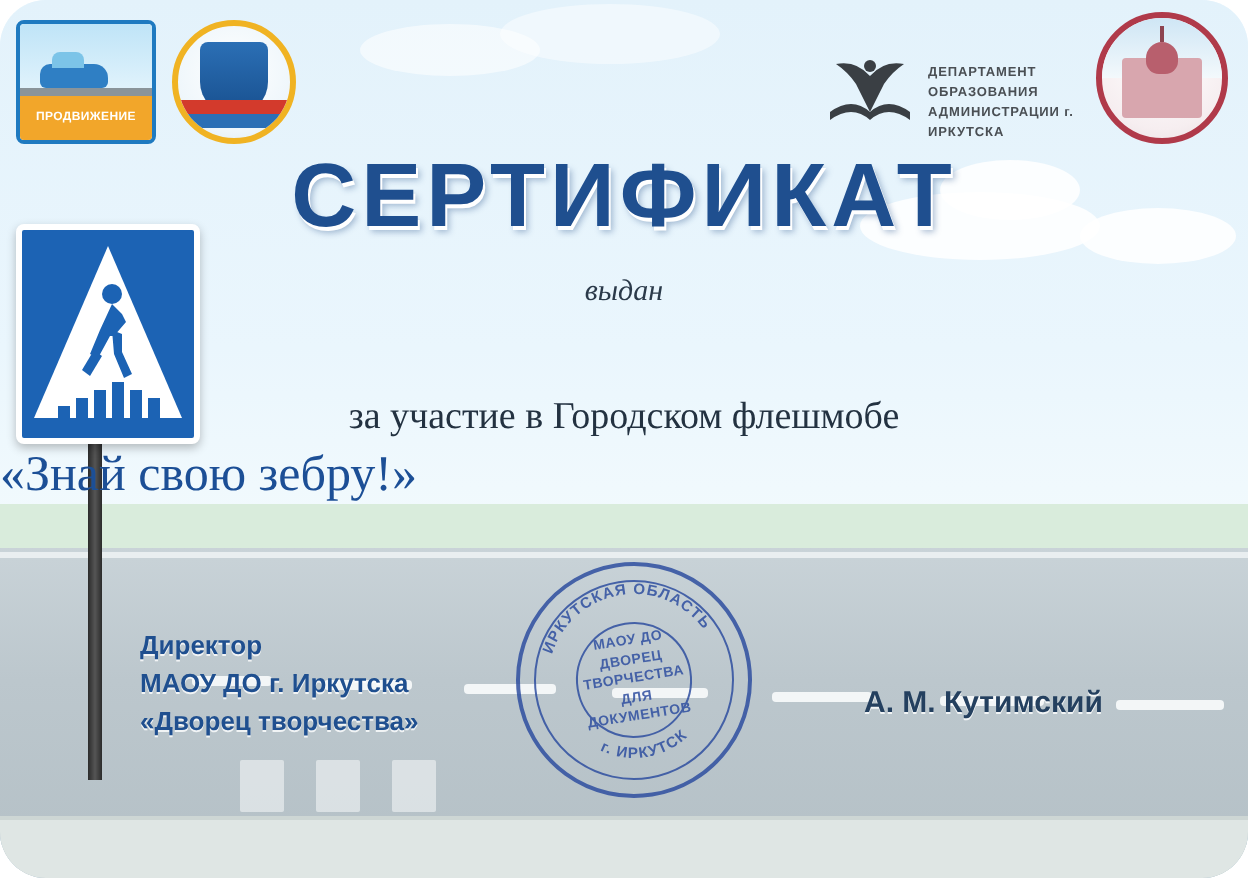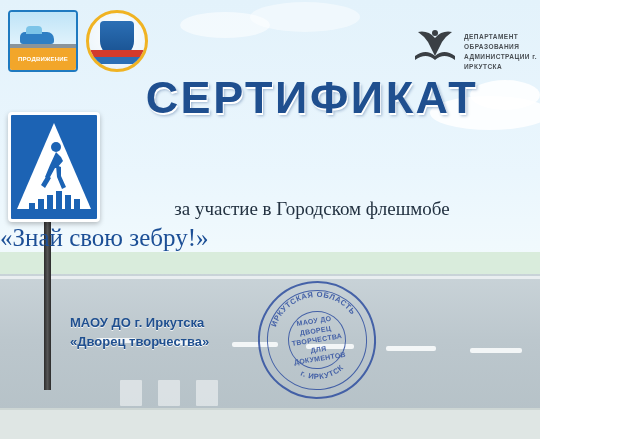--- a/index.html
+++ b/index.html
@@ -5,24 +5,25 @@
   html, body {
     margin: 0;
     padding: 0;
     background: #ffffff;
   }
   body {
     font-family: "Liberation Sans", sans-serif;
   }
   .cert {
     position: relative;
-    width: 540px;
+    width: 624px;
     height: 439px;
     overflow: hidden;
     background: linear-gradient(#eaf6fd 0%, #eaf6fd 58%, #f2f7f4 58%, #eef4f0 100%);
+    border-radius: 23px;
   }
 
   
   .sky {
     position: absolute;
     left: 0; top: 0; width: 624px; height: 290px;
     background: linear-gradient(#e3f2fb 0%, #eaf6fd 60%, #f4fbfd 100%);
   }
   .cloud {
     position: absolute;
@@ -606,28 +607,31 @@
     </div>
   </div>
 
   <div class="logo logo-irk">
     <div class="sky2"></div>
     <div class="church"></div>
     <div class="dome"></div>
   </div>
 
   <div class="title">СЕРТИФИКАТ</div>
+  <div class="issued">выдан</div>
   <div class="reason">за участие в Городском флешмобе</div>
   <div class="event">«Знай свою зебру!»</div>
 
   <div class="director">
+    <div>Директор</div>
     <div>МАОУ ДО г. Иркутска</div>
     <div>«Дворец творчества»</div>
   </div>
 
+  <div class="signer">А. М. Кутимский</div>
 
   <div class="stamp">
     <div class="ring"></div>
     <div class="ring2"></div>
     <div class="ring3"></div>
     <svg viewBox="0 0 118 118" width="118" height="118">
       <defs>
         <path id="arcTop" d="M 16,59 A 43,43 0 0 1 102,59"></path>
         <path id="arcBottom" d="M 20,59 A 39,39 0 0 0 98,59"></path>
       </defs>

